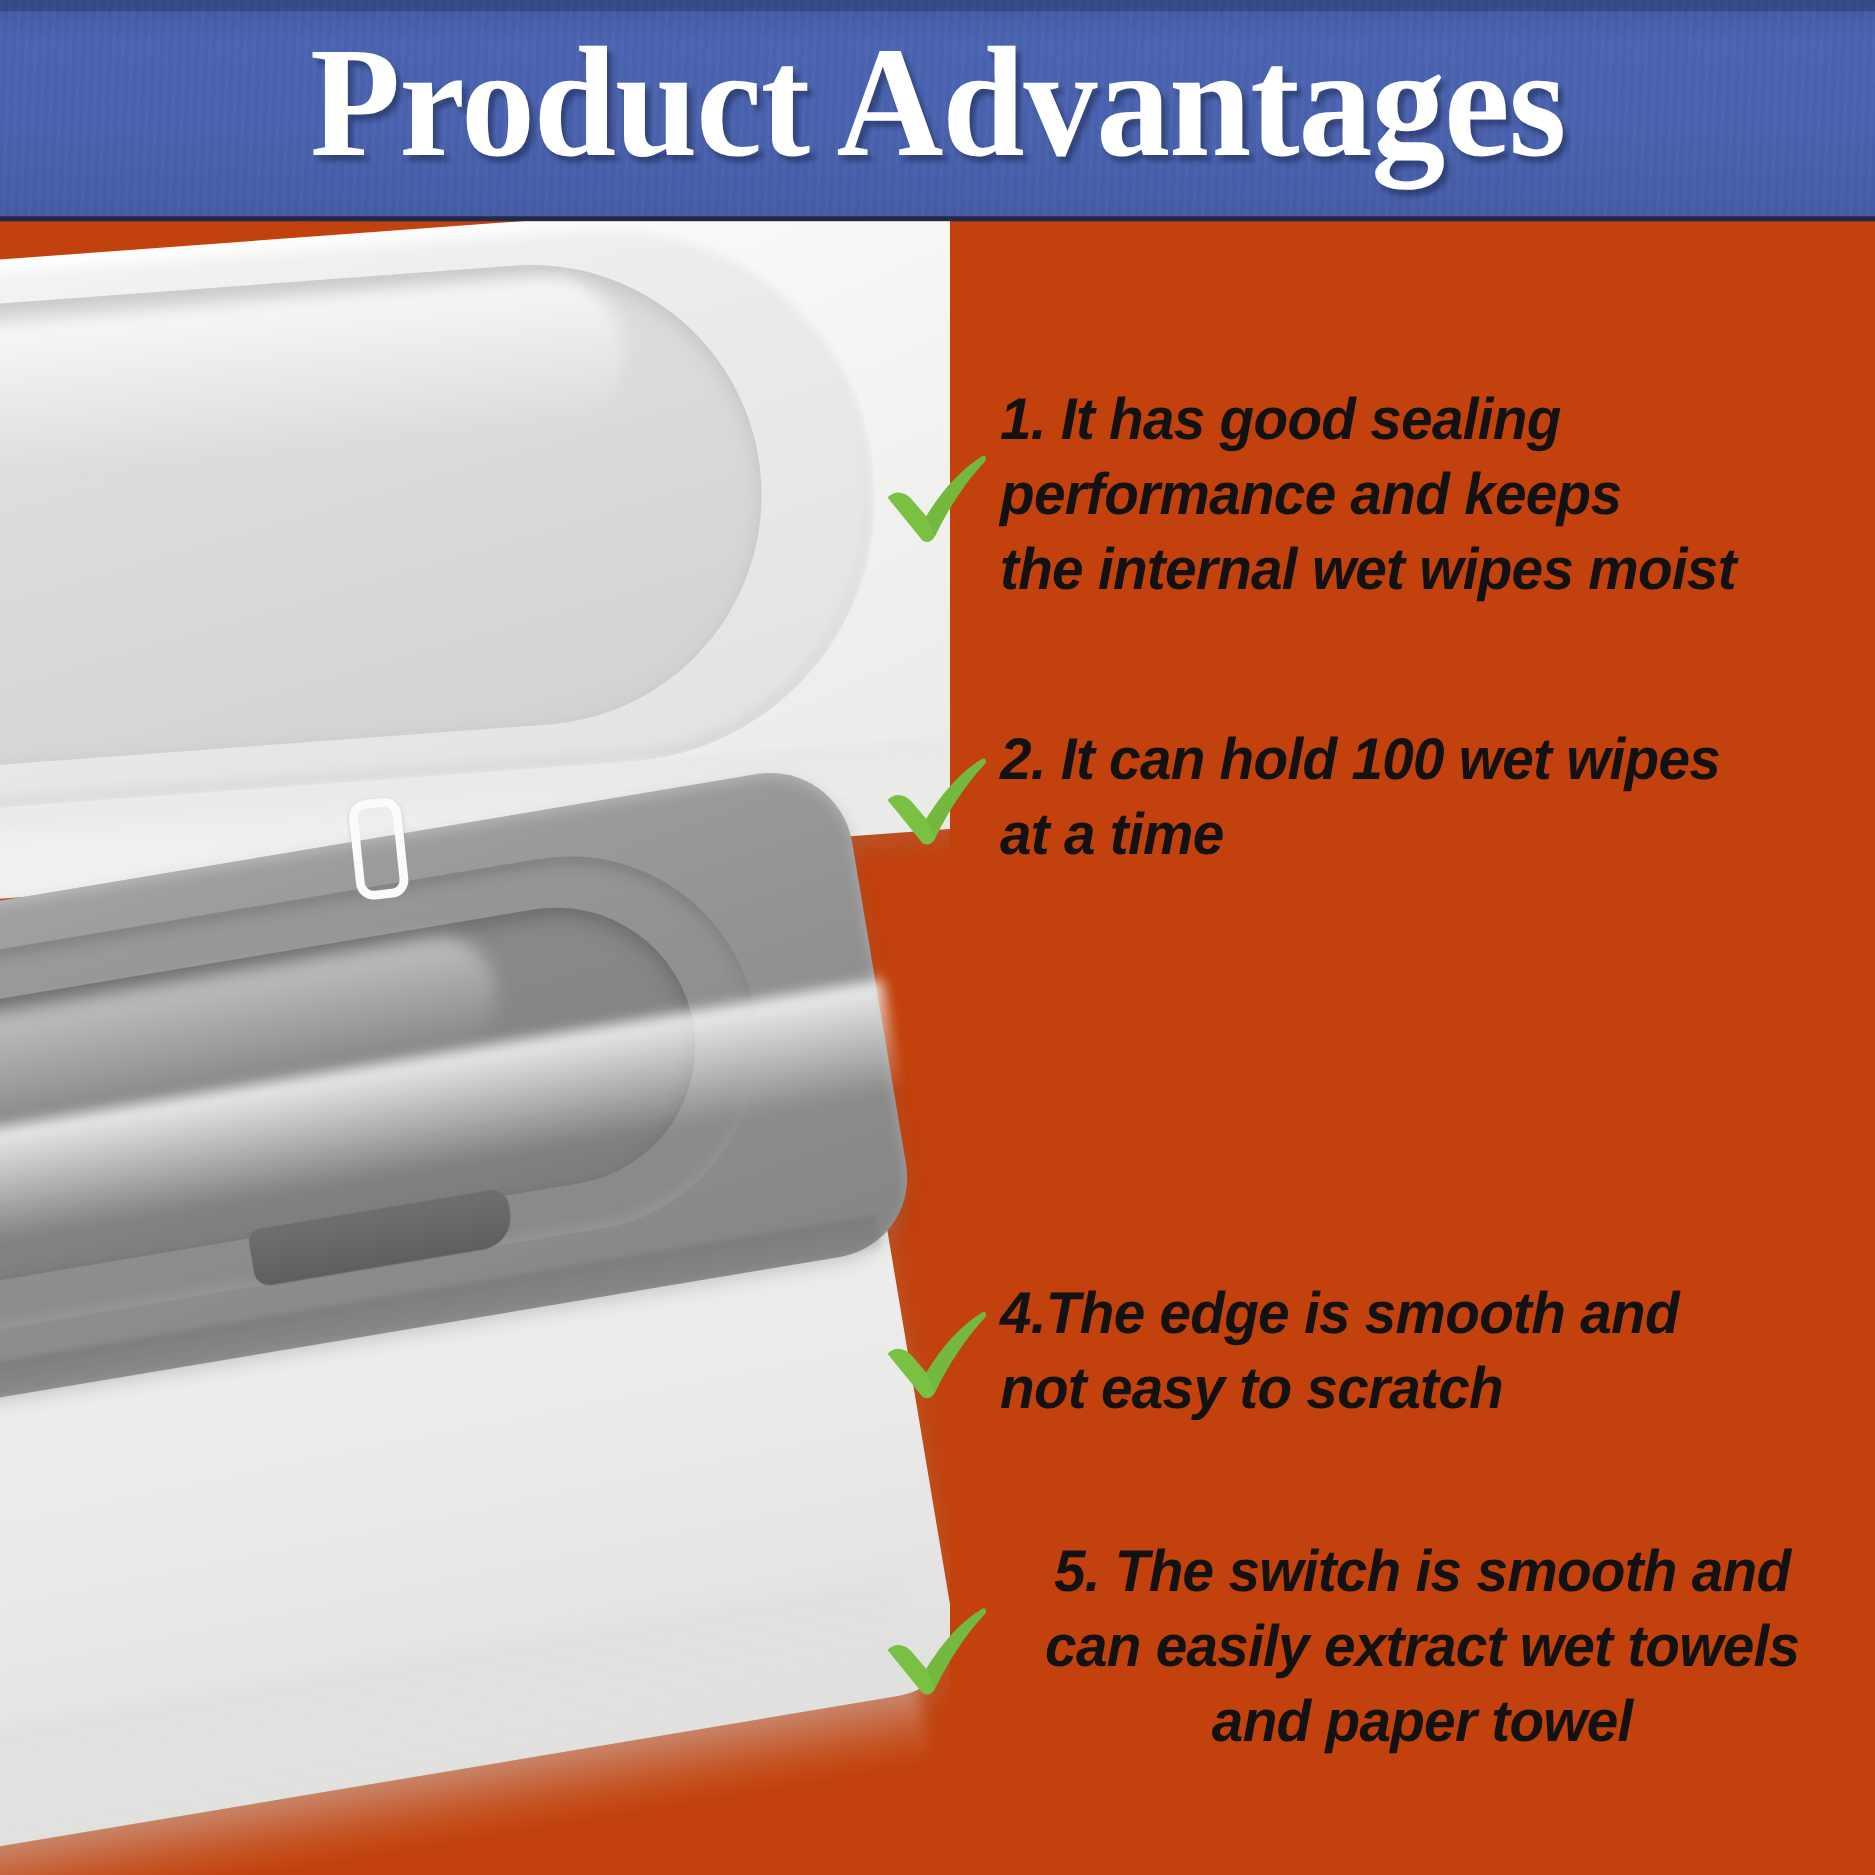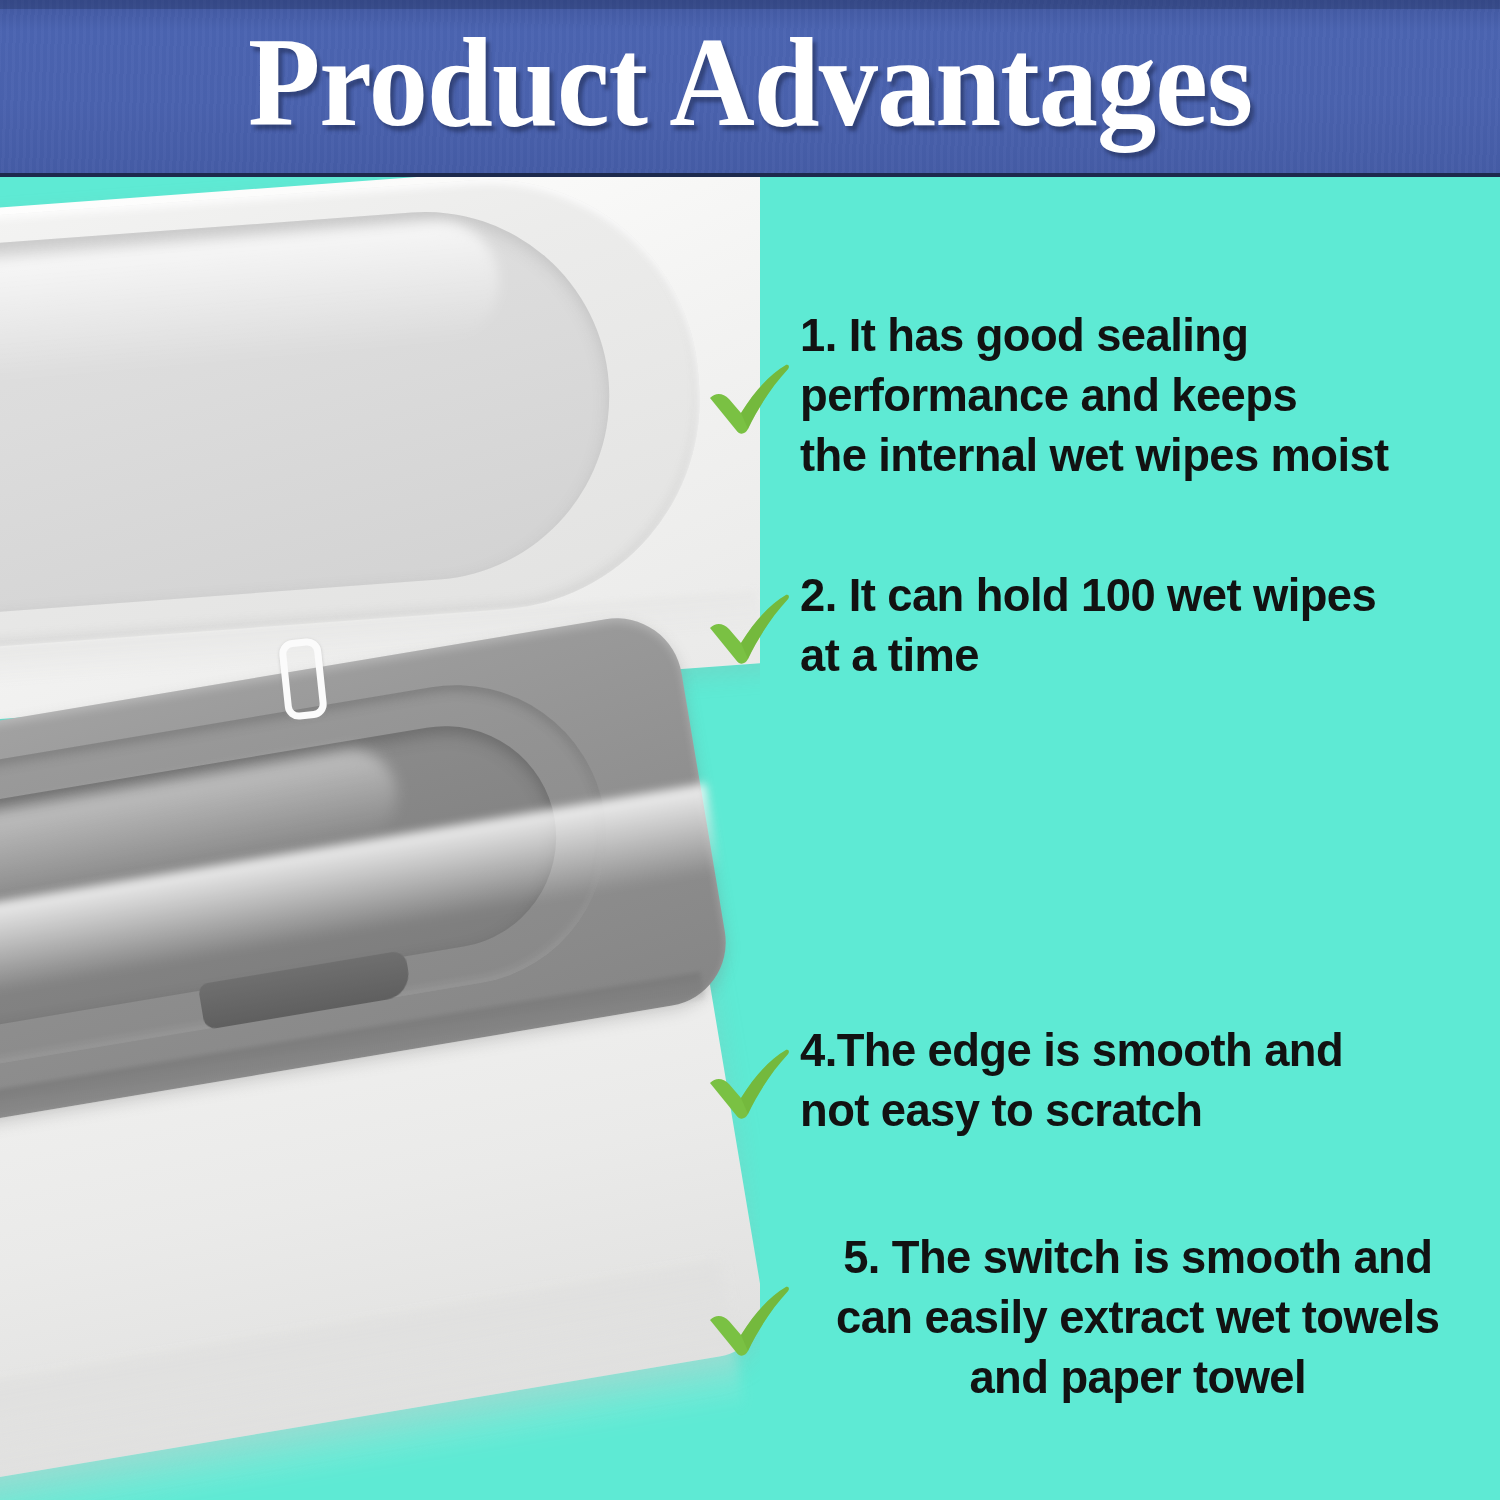--- a/index.html
+++ b/index.html
@@ -5,21 +5,21 @@
   html, body {
     margin: 0;
     padding: 0;
     background: #ffffff;
   }
   #page {
     position: relative;
     width: 1500px;
     height: 1500px;
     overflow: hidden;
-    background: #5eead4;
+    background: #c2410c;
     font-family: "Liberation Sans", sans-serif;
   }
 
   
   .banner {
     position: absolute;
     left: 0; top: 0;
     width: 1500px;
     height: 177px;
     background: linear-gradient(180deg,
@@ -251,20 +251,21 @@
     filter: blur(6px);
   }
 
   
   .advantages {
     position: absolute;
     left: 700px;
     top: 177px;
     width: 800px;
     height: 1080px;
+    font-style: italic;
   }
   .advantage {
     position: absolute;
     left: 0;
     width: 800px;
     display: flex;
     align-items: center;
   }
   .check-icon {
     flex: 0 0 auto;
@@ -323,21 +324,21 @@
         <svg viewBox="0 0 96 88" xmlns="http://www.w3.org/2000/svg">
           <path d="M10 47 C16 41 23 42 29 48 L41 62 C54 41 69 24 86 14 C88 13 90 15 88 18 C72 35 58 57 48 78 C45 84 39 84 36 79 Z" fill="#7ac143"></path>
           <path d="M41 62 C54 41 69 24 86 14 C88 13 90 15 88 18 C72 35 58 57 48 78 Z" fill="#6fb339" opacity="0.55"></path>
         </svg>
       </span>
       <span class="adv-text">1. It has good sealing
 performance and keeps
 the internal wet wipes moist</span>
     </div>
 
-    <div class="advantage" style="top:388px;">
+    <div class="advantage" style="top:400px;">
       <span class="check-icon">
         <svg viewBox="0 0 96 88" xmlns="http://www.w3.org/2000/svg">
           <path d="M10 47 C16 41 23 42 29 48 L41 62 C54 41 69 24 86 14 C88 13 90 15 88 18 C72 35 58 57 48 78 C45 84 39 84 36 79 Z" fill="#7ac143"></path>
           <path d="M41 62 C54 41 69 24 86 14 C88 13 90 15 88 18 C72 35 58 57 48 78 Z" fill="#6fb339" opacity="0.55"></path>
         </svg>
       </span>
       <span class="adv-text">2. It can hold 100 wet wipes
 at a time</span>
     </div>
 

